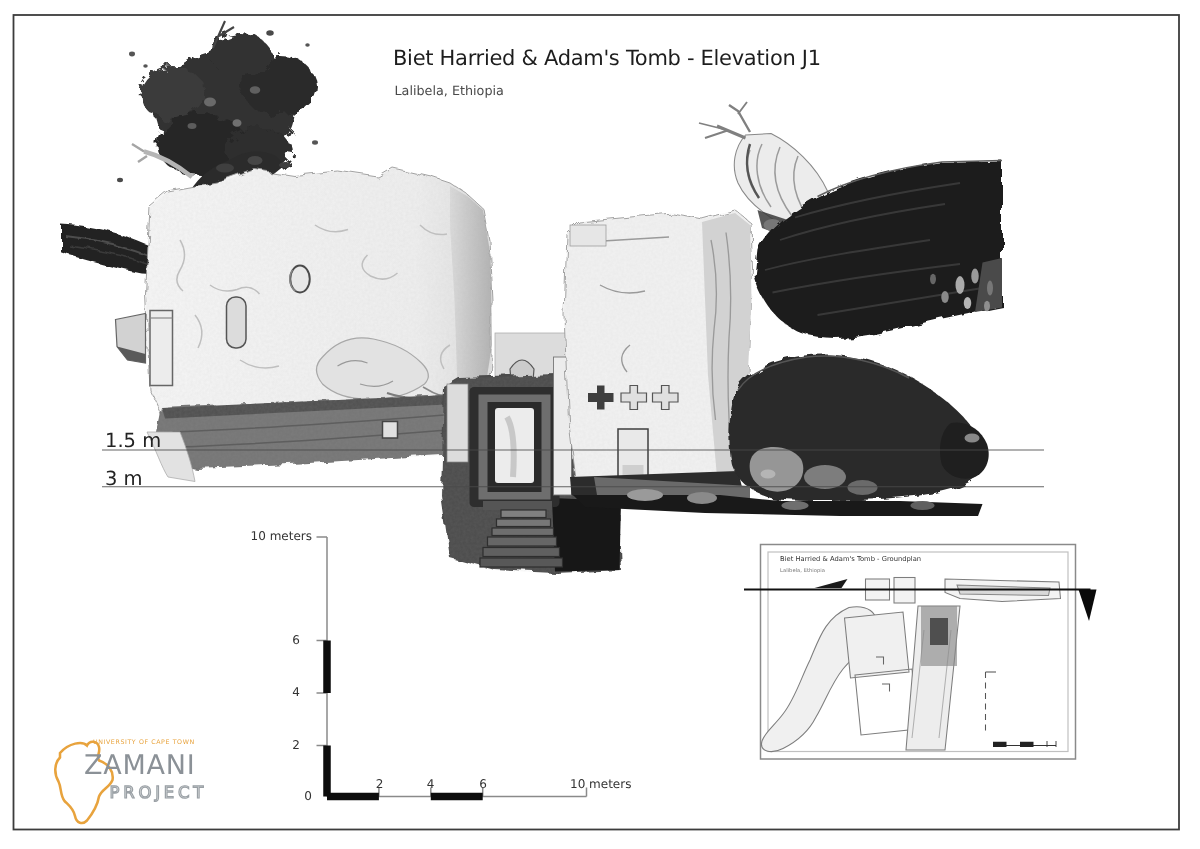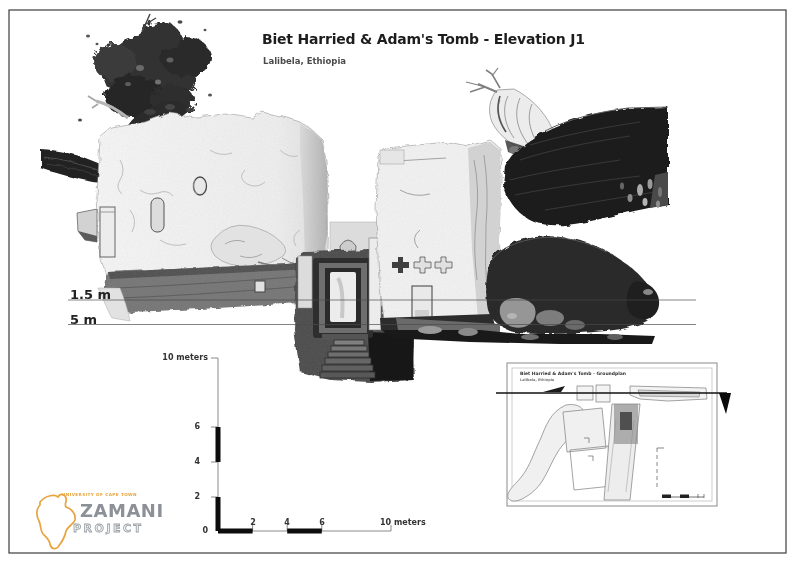--- a/index.html
+++ b/index.html
@@ -1,30 +1,30 @@
 <!DOCTYPE html>
 <html><head>
 <meta charset="utf-8">
 <style>
   html,body{margin:0;padding:0;background:#ffffff;}
   .sheet{
     position:relative;width:800px;height:566px;background:#fff;
-    font-family:"DejaVu Sans","Liberation Sans",sans-serif;overflow:hidden;font-weight:bold;
+    font-family:"DejaVu Sans","Liberation Sans",sans-serif;overflow:hidden;
   }
   .abs{position:absolute;}
   .title{font-size:14px;color:#1d1d1d;letter-spacing:-0.2px;white-space:nowrap;}
   .subtitle{font-size:8.5px;color:#4a4a4a;white-space:nowrap;}
   .datum-label{font-size:13px;color:#222;white-space:nowrap;}
   .tick{font-size:8px;color:#333;white-space:nowrap;}
   .tick.r{text-align:right;}
   .tick.c{text-align:center;}
   .inset-title{font-size:4.5px;color:#333;white-space:nowrap;}
   .inset-subtitle{font-size:3.5px;color:#777;white-space:nowrap;}
   .logo-inst{font-size:4.2px;letter-spacing:.4px;color:#E8A33D;white-space:nowrap;}
-  .logo-name{font-size:18px;letter-spacing:.5px;color:#8B9197;white-space:nowrap;line-height:1;margin-left:24px;}
+  .logo-name{font-size:18px;letter-spacing:.5px;color:#8B9197;white-space:nowrap;line-height:1;}
   .logo-sub{font-size:11px;letter-spacing:2.5px;color:#eef0f1;-webkit-text-stroke:0.8px #9aa0a5;white-space:nowrap;line-height:1;}
   svg{display:block;}
 </style>
 </head>
 <body>
 
 <div class="sheet">
 
   <svg class="abs" style="left:0;top:0" width="800" height="566" viewBox="0 0 800 566">
     <defs>
@@ -316,21 +316,21 @@
       </g>
     </g>
 
     <path d="M40,502 C46,495 55,494 58,497 C60,493 65,494 66,498 C67,502 64,504 66,507 C72,509 76,514 75,520 C73,525 68,526 66,531 C65,537 62,542 58,547 C55,550 51,549 50,544 C49,539 46,537 43,534 C40,530 41,525 39,521 C36,516 36,509 40,505 Z" fill="none" stroke="#E8A33D" stroke-width="1.7"></path>
   </svg>
 
   <div class="abs title" style="left:262px;top:31px">Biet Harried &amp; Adam's Tomb - Elevation J1</div>
   <div class="abs subtitle" style="left:263px;top:56px">Lalibela, Ethiopia</div>
 
   <div class="abs datum-label" style="left:70px;top:287px">1.5 m</div>
-  <div class="abs datum-label" style="left:70px;top:312px">5 m</div>
+  <div class="abs datum-label" style="left:70px;top:312px">3 m</div>
 
   <div class="abs tick r" style="left:150px;top:353px;width:58px">10 meters</div>
   <div class="abs tick r" style="left:186px;top:422px;width:14px">6</div>
   <div class="abs tick r" style="left:186px;top:457px;width:14px">4</div>
   <div class="abs tick r" style="left:186px;top:492px;width:14px">2</div>
   <div class="abs tick r" style="left:194px;top:526px;width:14px">0</div>
   <div class="abs tick c" style="left:247px;top:518px;width:12px">2</div>
   <div class="abs tick c" style="left:281px;top:518px;width:12px">4</div>
   <div class="abs tick c" style="left:316px;top:518px;width:12px">6</div>
   <div class="abs tick" style="left:380px;top:518px">10 meters</div>

